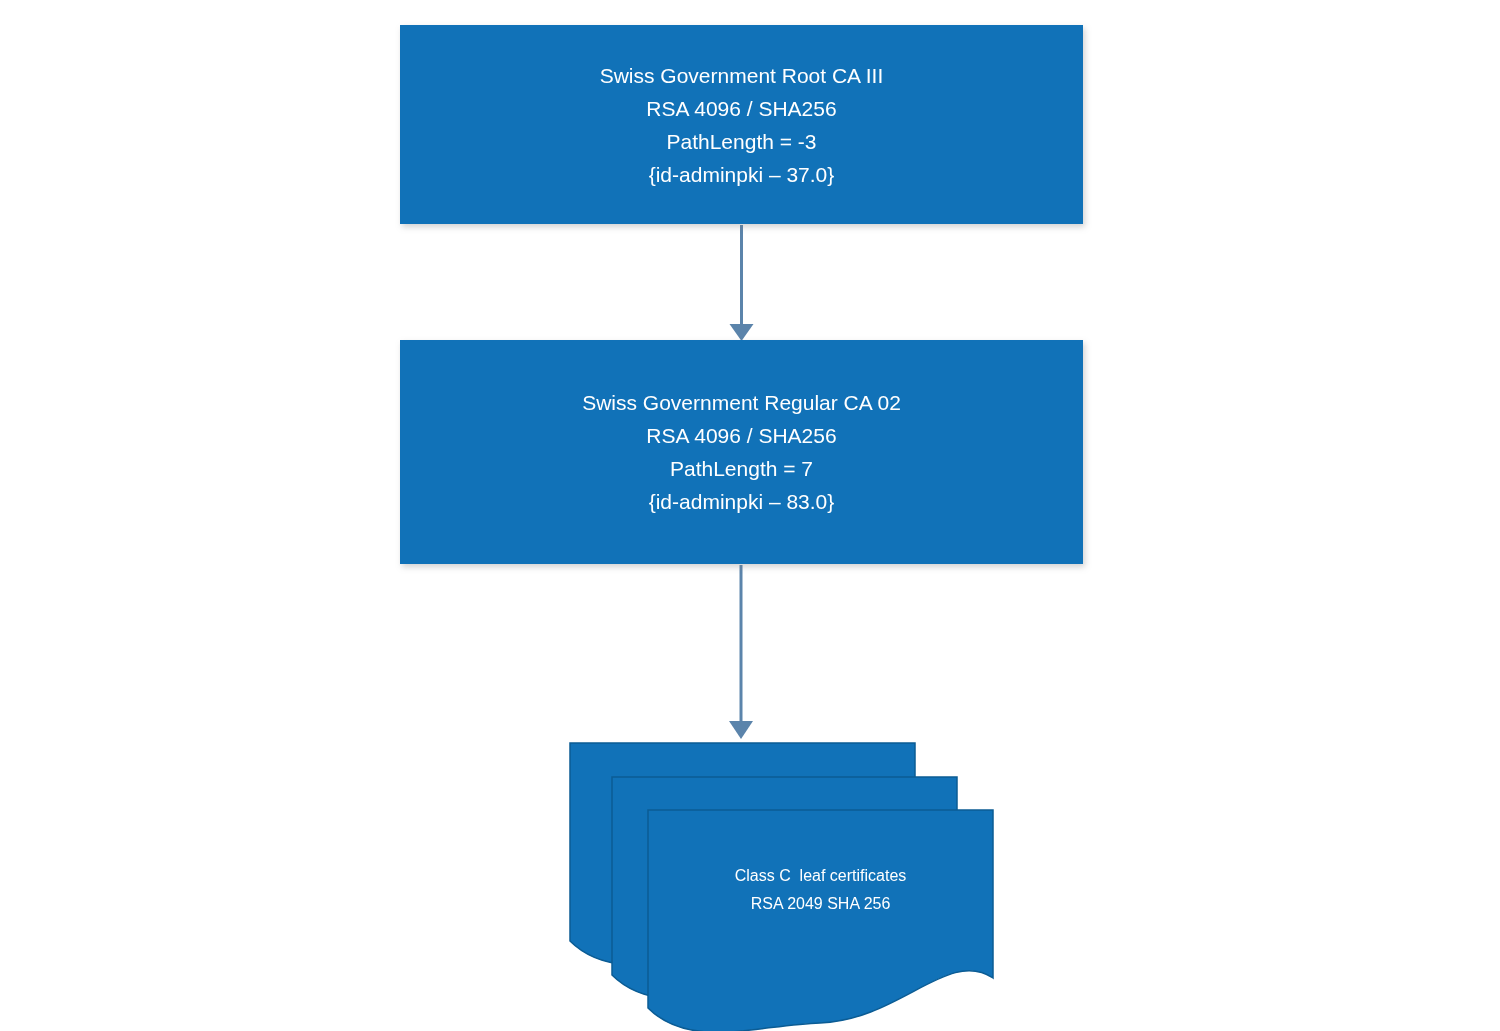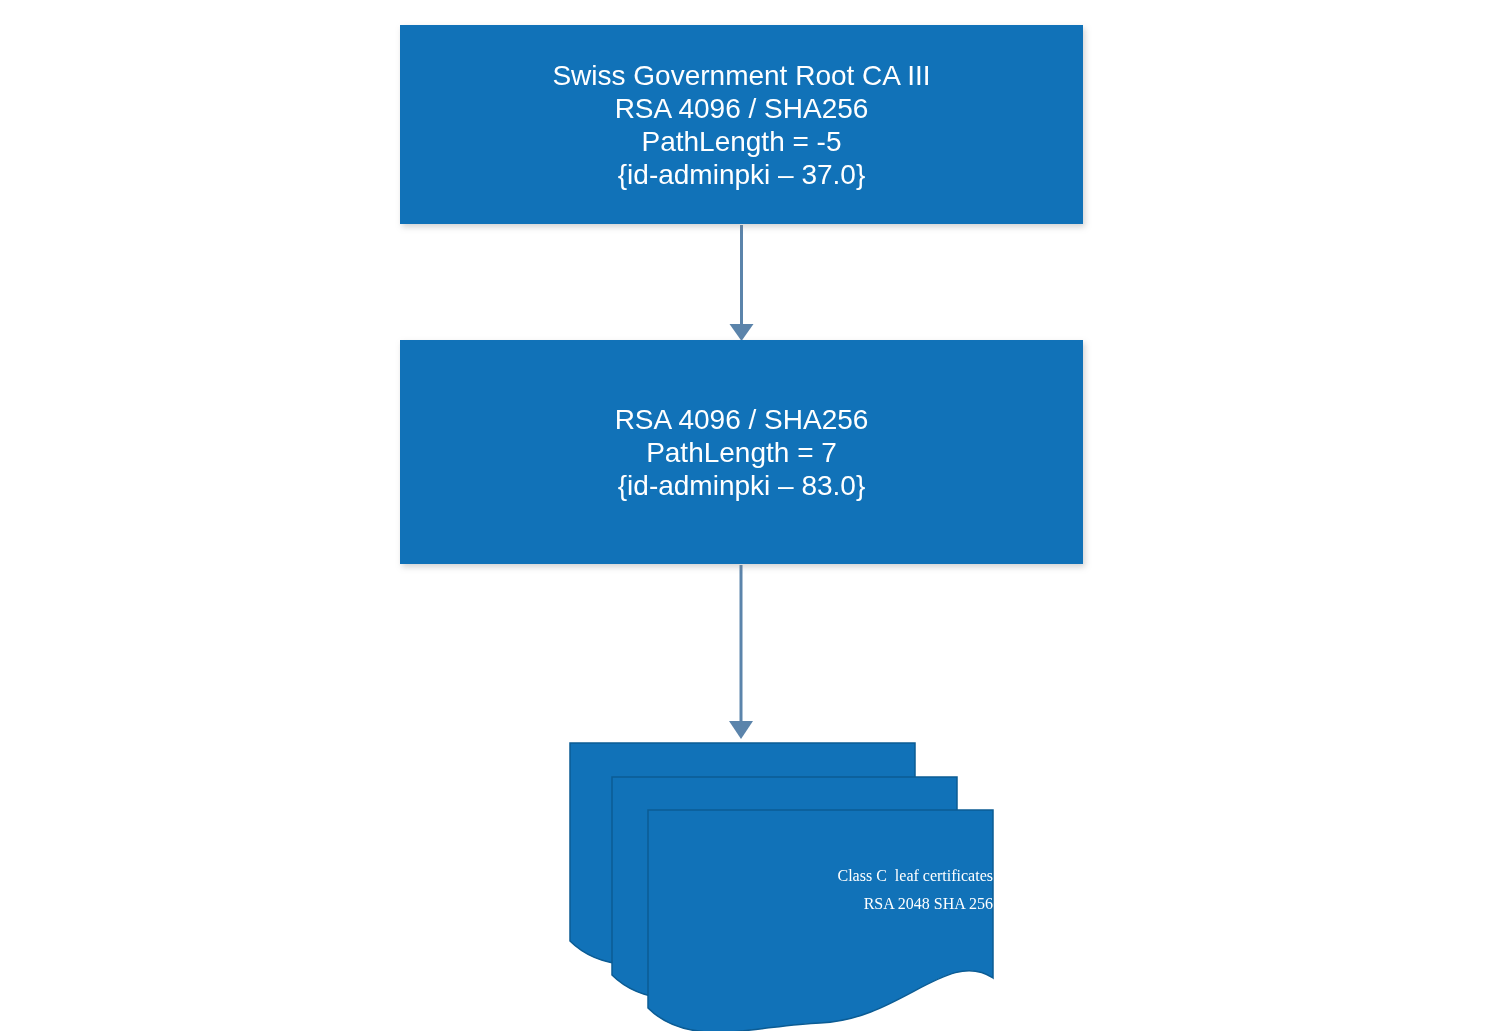--- a/index.html
+++ b/index.html
@@ -37,32 +37,31 @@
     display: flex;
     flex-direction: column;
     justify-content: center;
     align-items: center;
     text-align: center;
     box-shadow: 2px 3px 6px rgba(130, 130, 130, 0.35);
   }
   #root-box { top: 25px; height: 199px; }
   #regular-box { top: 340px; height: 224px; }
   .ca-box .line {
-    font-size: 28px;
+    font-size: 21px;
     line-height: 33px;
     white-space: pre-wrap;
   }
   .doc-text {
     position: absolute;
     left: 648px;
     top: 862px;
     width: 345px;
     color: var(--text, #ffffff);
-    text-align: right;
-    font-family: Liberation Serif, serif;
+    text-align: center;
   }
   .doc-text .line {
     font-size: 16px;
     line-height: 28px;
     white-space: pre-wrap;
   }
 </style>
 </head>
 <body>
 
@@ -81,28 +80,29 @@
     </g>
 
     <path class="doc-shape" transform="translate(570,743)" d="M0,0 H345 V168 C300,138 252,210 172,213 C110,215 42,240 0,198 Z"></path>
     <path class="doc-shape" transform="translate(612,777)" d="M0,0 H345 V168 C300,138 252,210 172,213 C110,215 42,240 0,198 Z"></path>
     <path class="doc-shape" transform="translate(648,810)" d="M0,0 H345 V168 C300,138 252,210 172,213 C110,215 42,240 0,198 Z"></path>
   </svg>
 
   <div class="ca-box" id="root-box">
     <div class="line">Swiss Government Root CA III</div>
     <div class="line">RSA 4096 / SHA256</div>
-    <div class="line">PathLength = -5</div>
+    <div class="line">PathLength = -3</div>
     <div class="line">{id-adminpki – 37.0}</div>
   </div>
 
   <div class="ca-box" id="regular-box">
+    <div class="line">Swiss Government Regular CA 02</div>
     <div class="line">RSA 4096 / SHA256</div>
     <div class="line">PathLength = 7</div>
     <div class="line">{id-adminpki – 83.0}</div>
   </div>
 
   <div class="doc-text">
     <div class="line">Class C  leaf certificates</div>
-    <div class="line">RSA 2048 SHA 256</div>
+    <div class="line">RSA 2049 SHA 256</div>
   </div>
 
 </div>
 
 </body></html>

